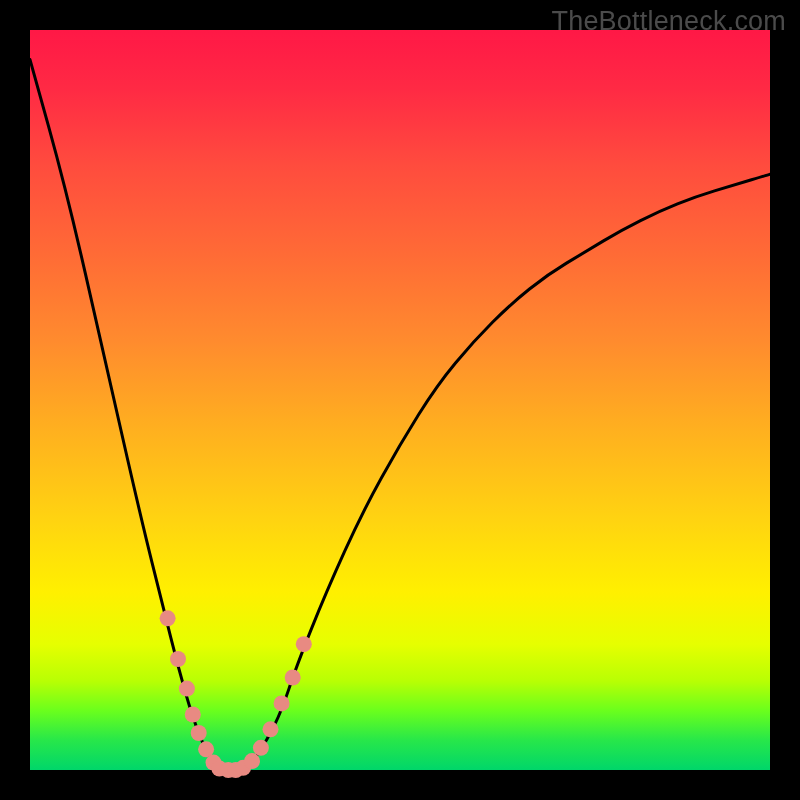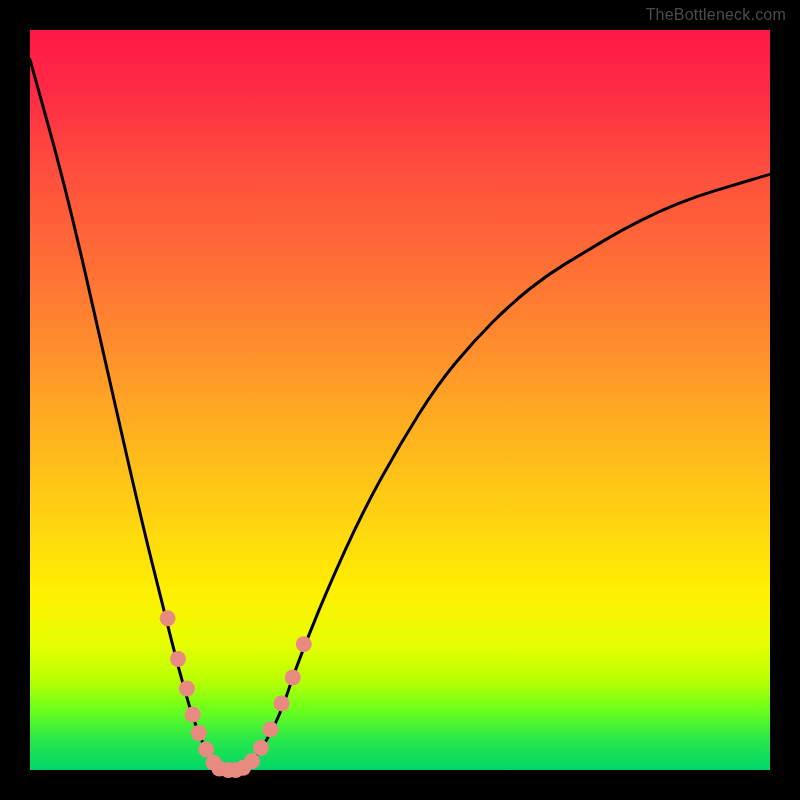--- a/index.html
+++ b/index.html
@@ -39,21 +39,21 @@
       #b8ff04 88%,
       #6aff1d 92%,
       #27e74a 96%,
       #00d66a 100%);
   }
   .watermark {
     position: absolute;
     top: 6px;
     right: 14px;
     color: #4b4b4b;
-    font-size: 16px;
+    font-size: 27px;
     font-weight: 500;
     letter-spacing: 0.2px;
     user-select: none;
   }
   svg.curve {
     position: absolute;
     left: 0;
     top: 0;
     width: 740px;
     height: 740px;

